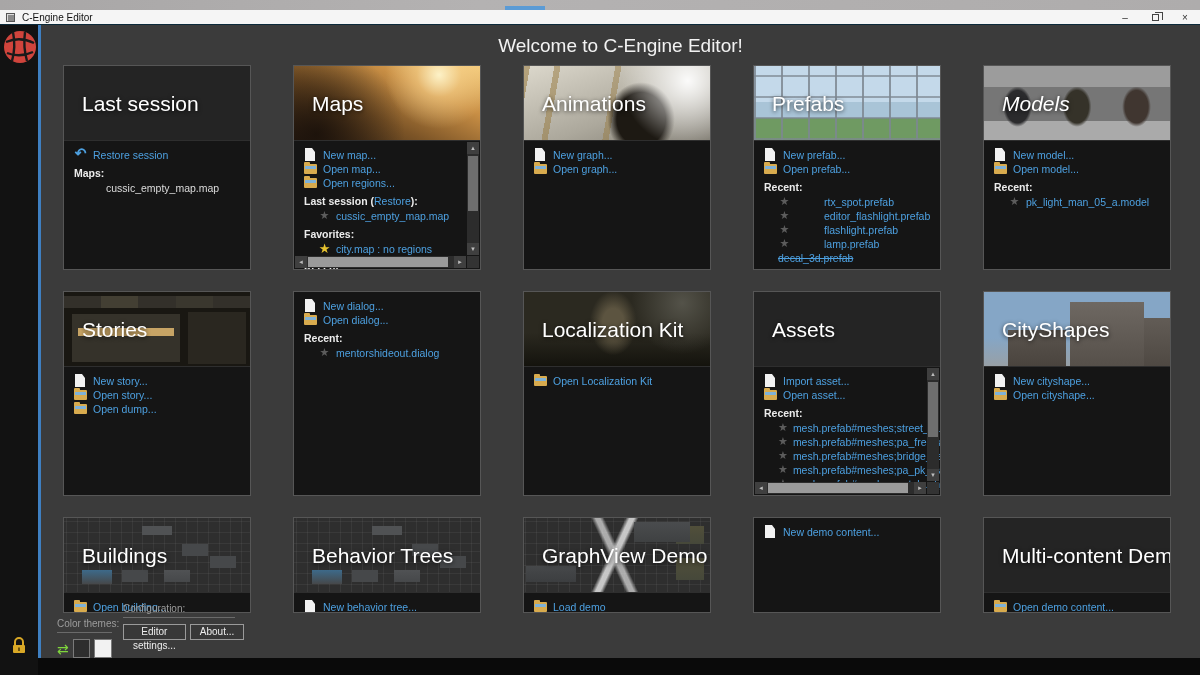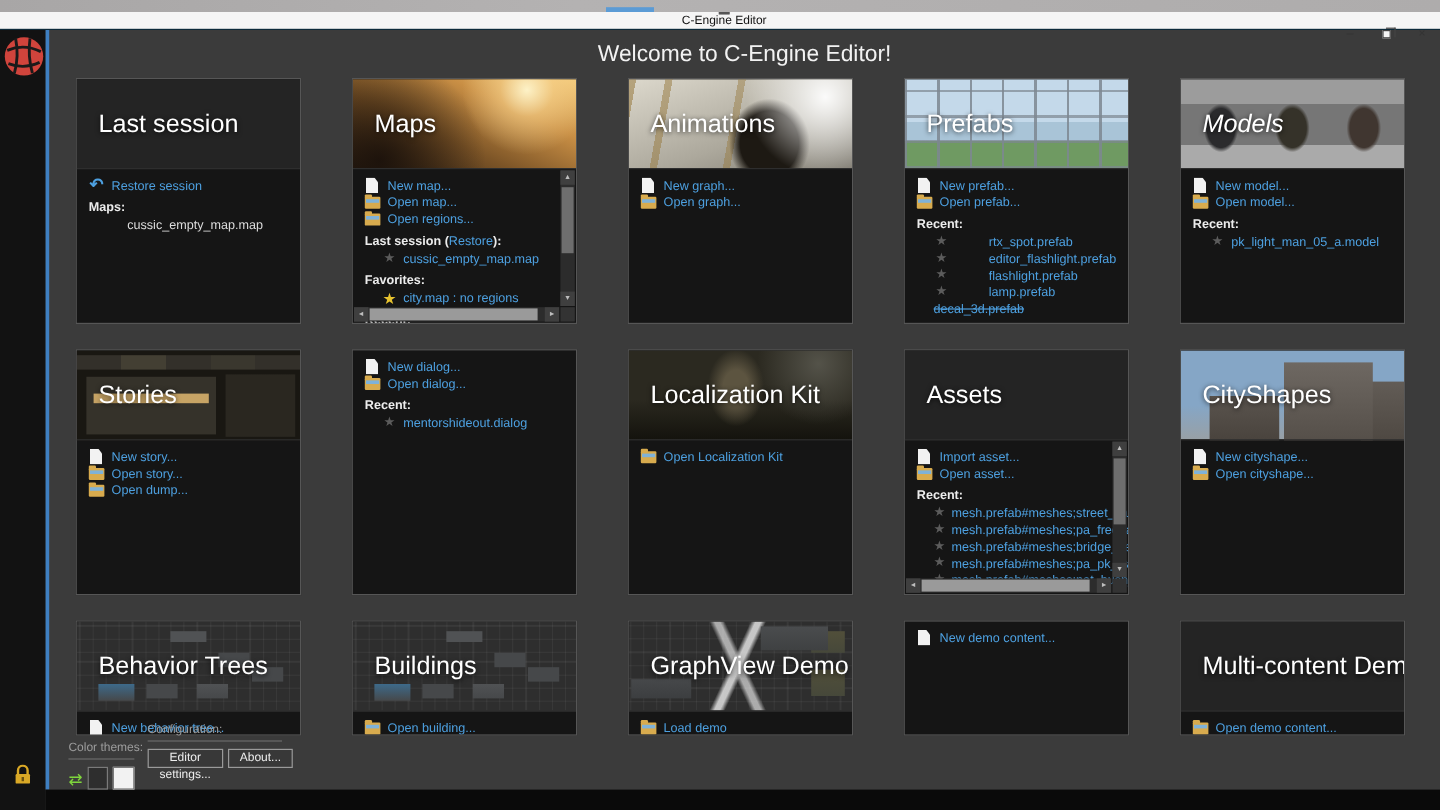--- a/index.html
+++ b/index.html
@@ -7,21 +7,21 @@
               font-family:"Liberation Sans", sans-serif; }
   .stage { position:relative; width:1200px; height:675px; }
 
   
   .top-strip { position:absolute; left:0; top:0; width:1200px; height:10px;
                background:linear-gradient(90deg,#a8a6a6,#b4b2b2 40%,#aeacac); }
   .top-strip .blue-frag { position:absolute; left:505px; bottom:0; width:40px; height:4px; background:#5b9bd5; }
 
   
   .titlebar { position:absolute; left:0; top:10px; width:1200px; height:15px; background:#f5f5f5;
-              display:flex; align-items:center; border-bottom:1px solid #0c2a3a;flex-direction:column; }
+              display:flex; align-items:center; border-bottom:1px solid #0c2a3a; }
   .app-icon { width:9px; height:9px; margin-left:6px; background:#8a8a8a; border:1px solid #555;
               box-shadow:inset 1px 1px 0 #ddd; }
   .titlebar-text { font-size:10px; color:#111; margin-left:7px; }
   .win-controls { margin-left:auto; display:flex; height:100%; }
   .win-btn { width:30px; height:100%; display:flex; align-items:center; justify-content:center;
              font-size:10px; color:#333; cursor:default; }
   .restore-glyph { width:7px; height:7px; border:1px solid #444; position:relative; background:#f5f5f5; }
   .restore-glyph:before { content:""; position:absolute; left:2px; top:-3px; width:7px; height:7px;
               border:1px solid #444; border-left:none; border-bottom:none; }
 
@@ -486,41 +486,41 @@
             <div class="row link">
               <span class="icon-cell">
                 <span class="icon-folder"></span>
               </span>
               <span class="link-label">Open cityshape...</span>
             </div>
           </div>
         </div>
         <div class="card">
           <div class="card-header thumb-nodes">
+            <div class="card-title">Buildings</div>
+          </div>
+          <div class="card-body">
+            <div class="row link">
+              <span class="icon-cell">
+                <span class="icon-folder"></span>
+              </span>
+              <span class="link-label">Open building...</span>
+            </div>
+          </div>
+        </div>
+        <div class="card">
+          <div class="card-header thumb-nodes">
             <div class="card-title">Behavior Trees</div>
           </div>
           <div class="card-body">
             <div class="row link">
               <span class="icon-cell">
                 <span class="icon-file"></span>
               </span>
               <span class="link-label">New behavior tree...</span>
-            </div>
-          </div>
-        </div>
-        <div class="card">
-          <div class="card-header thumb-nodes">
-            <div class="card-title">Buildings</div>
-          </div>
-          <div class="card-body">
-            <div class="row link">
-              <span class="icon-cell">
-                <span class="icon-folder"></span>
-              </span>
-              <span class="link-label">Open building...</span>
             </div>
           </div>
         </div>
         <div class="card">
           <div class="card-header thumb-graphview">
             <div class="card-title">GraphView Demo</div>
           </div>
           <div class="card-body">
             <div class="row link">
               <span class="icon-cell">

